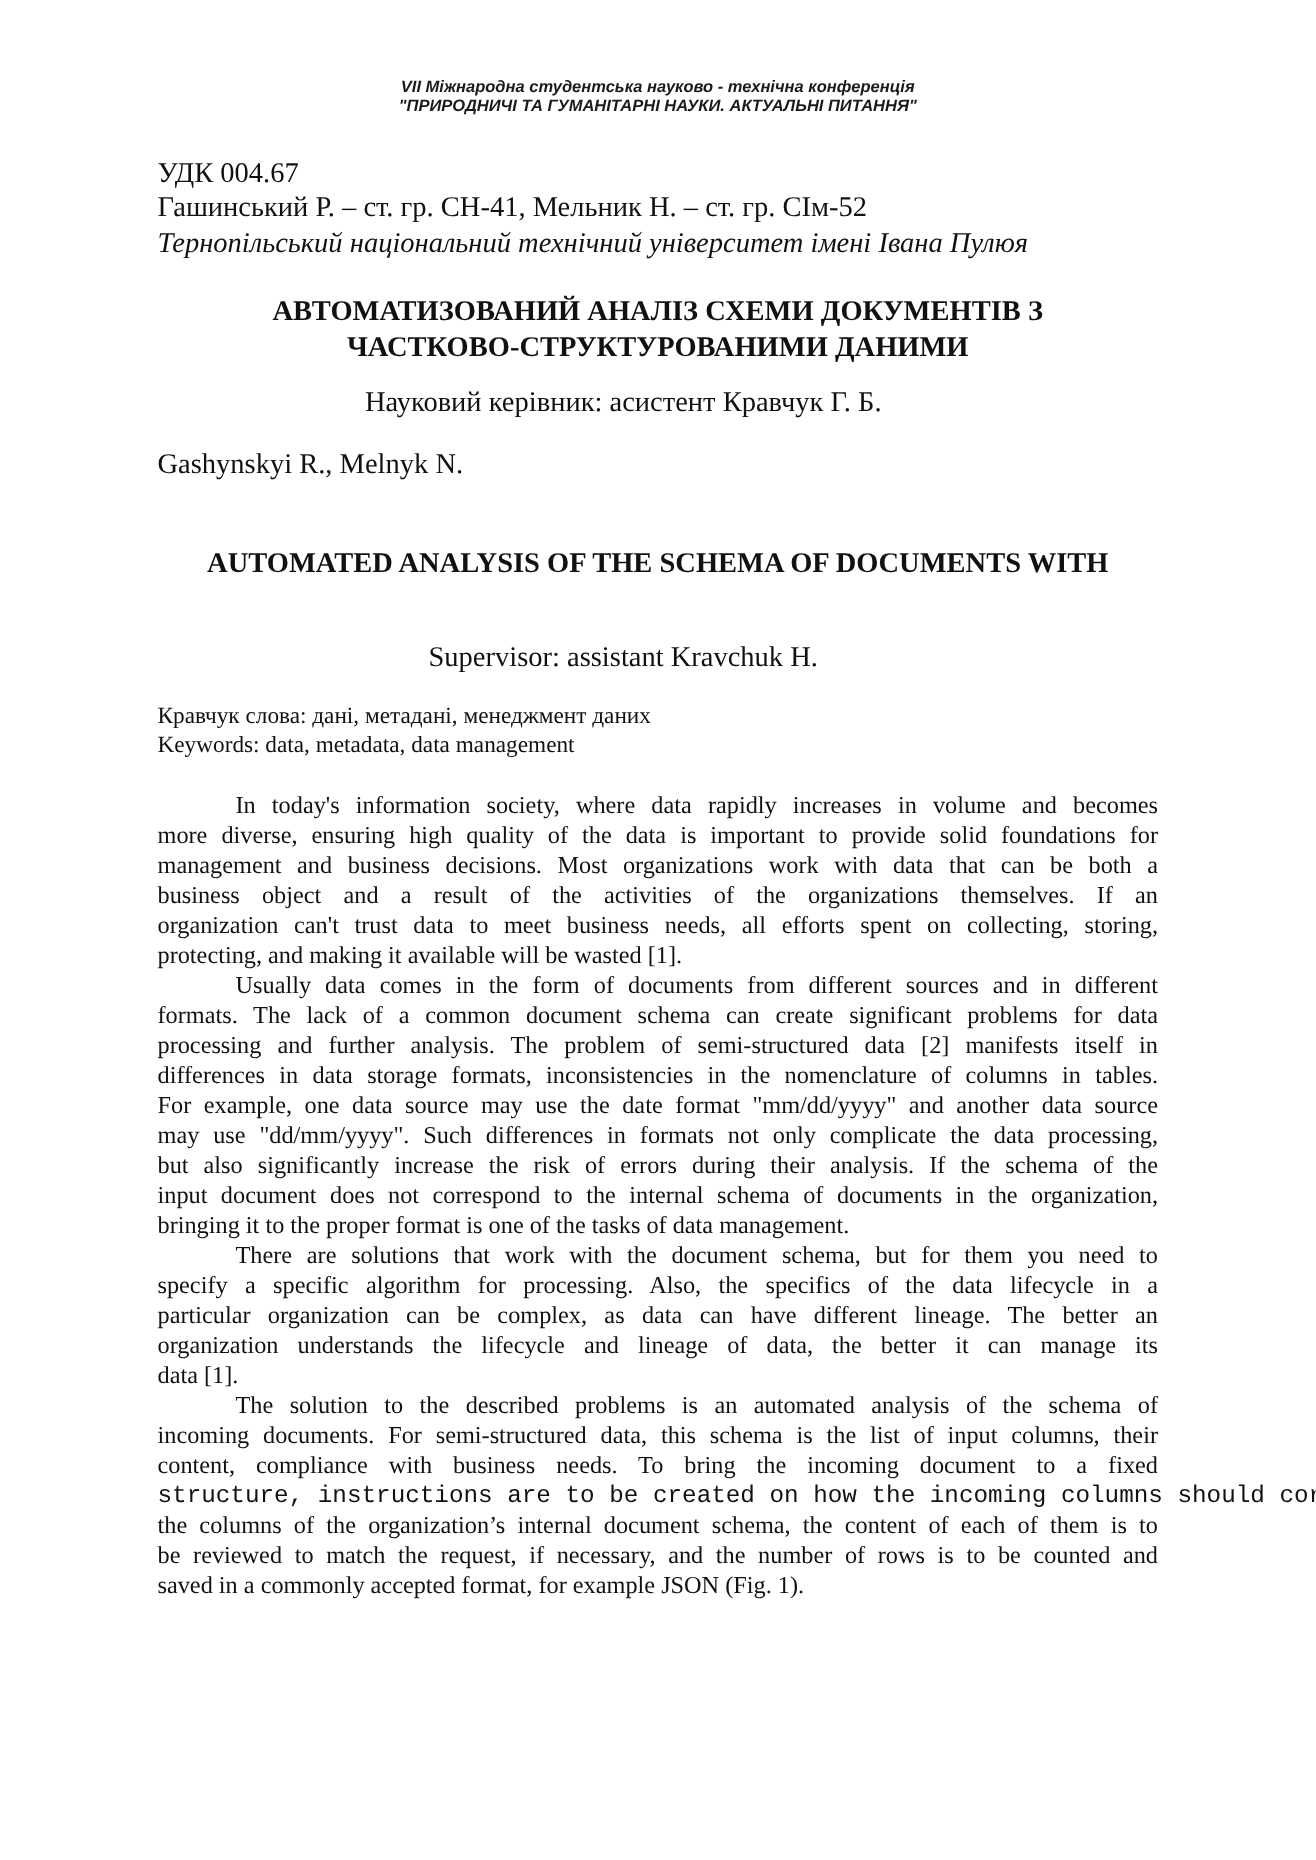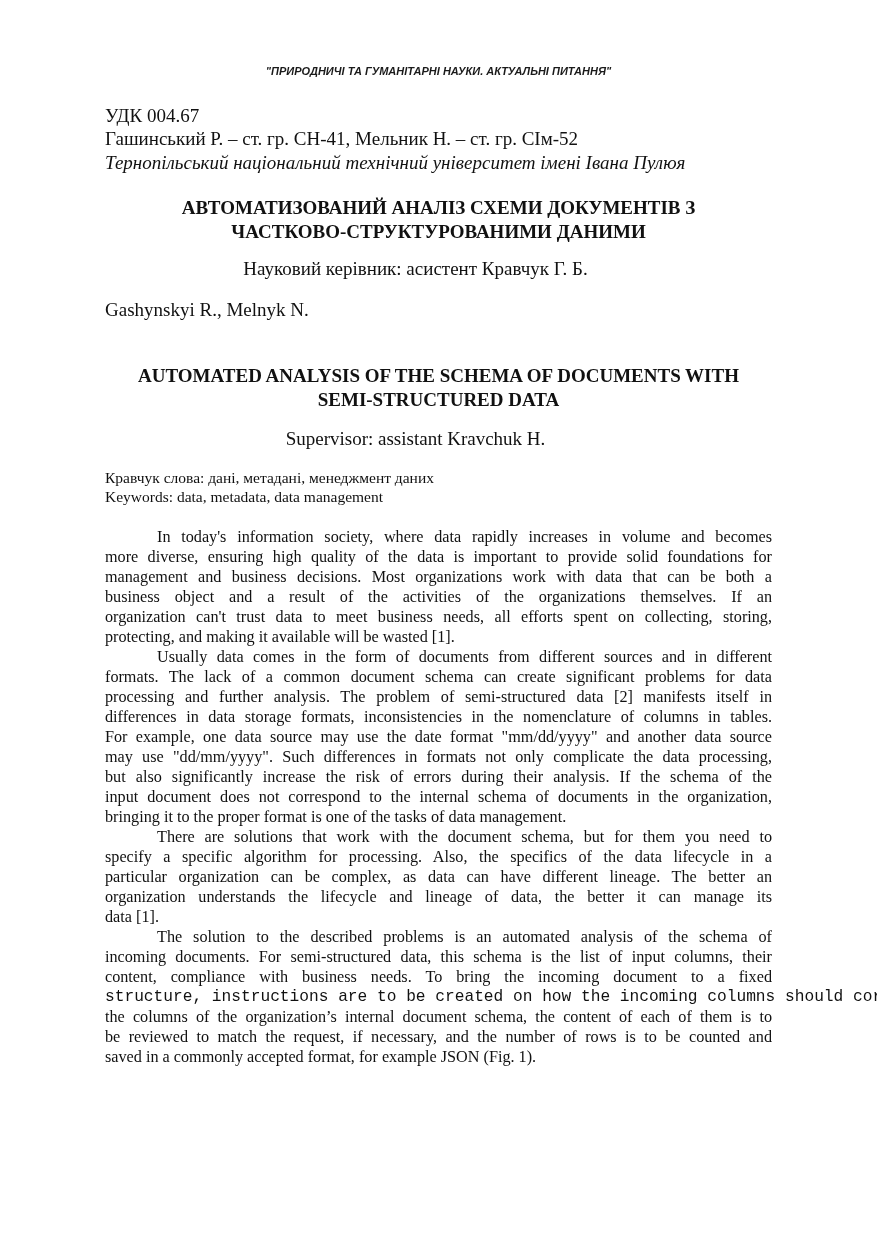--- a/index.html
+++ b/index.html
@@ -17,35 +17,35 @@
     .body-line { position: absolute; left: 105px; width: 667px; font-size: 16.2px; line-height: 20px; white-space: nowrap; text-align: justify; text-align-last: justify; }
     .body-line.indent { left: 157px; width: 615px; }
     .body-line.last { text-align-last: left; }
     .pagenum { position: absolute; left: 0; width: 767px; top: 1220px; text-align: center; font-size: 19px; line-height: 22px; margin-top: 38px; }
   </style>
 </head>
 <body>
 
 <div class="page">
 
+  <div class="header l1">VII Міжнародна студентська науково - технічна конференція</div>
   <div class="header l2">"ПРИРОДНИЧІ ТА ГУМАНІТАРНІ НАУКИ. АКТУАЛЬНІ ПИТАННЯ"</div>
 
   <div class="abs meta" style="top:105px;">УДК 004.67</div>
   <div class="abs meta" style="top:128px;">Гашинський Р. – ст. гр. СН-41, Мельник Н. – ст. гр. СІм-52</div>
   <div class="abs meta italic" style="top:152px;">Тернопільський національний технічний університет імені Івана Пулюя</div>
 
   <div class="title" style="top:196px;">АВТОМАТИЗОВАНИЙ АНАЛІЗ СХЕМИ ДОКУМЕНТІВ З</div>
   <div class="title" style="top:220px;">ЧАСТКОВО-СТРУКТУРОВАНИМИ ДАНИМИ</div>
 
   <div class="center" style="top:258px;">Науковий керівник: асистент Кравчук Г. Б.</div>
 
   <div class="abs meta" style="top:299px;"><span>Gashynskyi R.,</span><span> Melnyk N.</span></div>
 
   <div class="title" style="top:364px;">AUTOMATED ANALYSIS OF THE SCHEMA OF DOCUMENTS WITH</div>
-  <div class="title" style="top:388px;">SEMI-STRUCTURED DATA</div>
 
   <div class="center" style="top:428px;">Supervisor: assistant Kravchuk H.</div>
 
   <div class="abs kw" style="top:468px;">Кравчук слова: дані, метадані, менеджмент даних</div>
   <div class="abs kw" style="top:487px;">Keywords: data, metadata, data management</div>
 
   <div>
     <div class="body-line indent" style="top:527px;">In today's information society, where data rapidly increases in volume and becomes</div>
     <div class="body-line" style="top:547px;">more diverse, ensuring high quality of the data is important to provide solid foundations for</div>
     <div class="body-line" style="top:567px;">management and business decisions. Most organizations work with data that can be both a</div>

